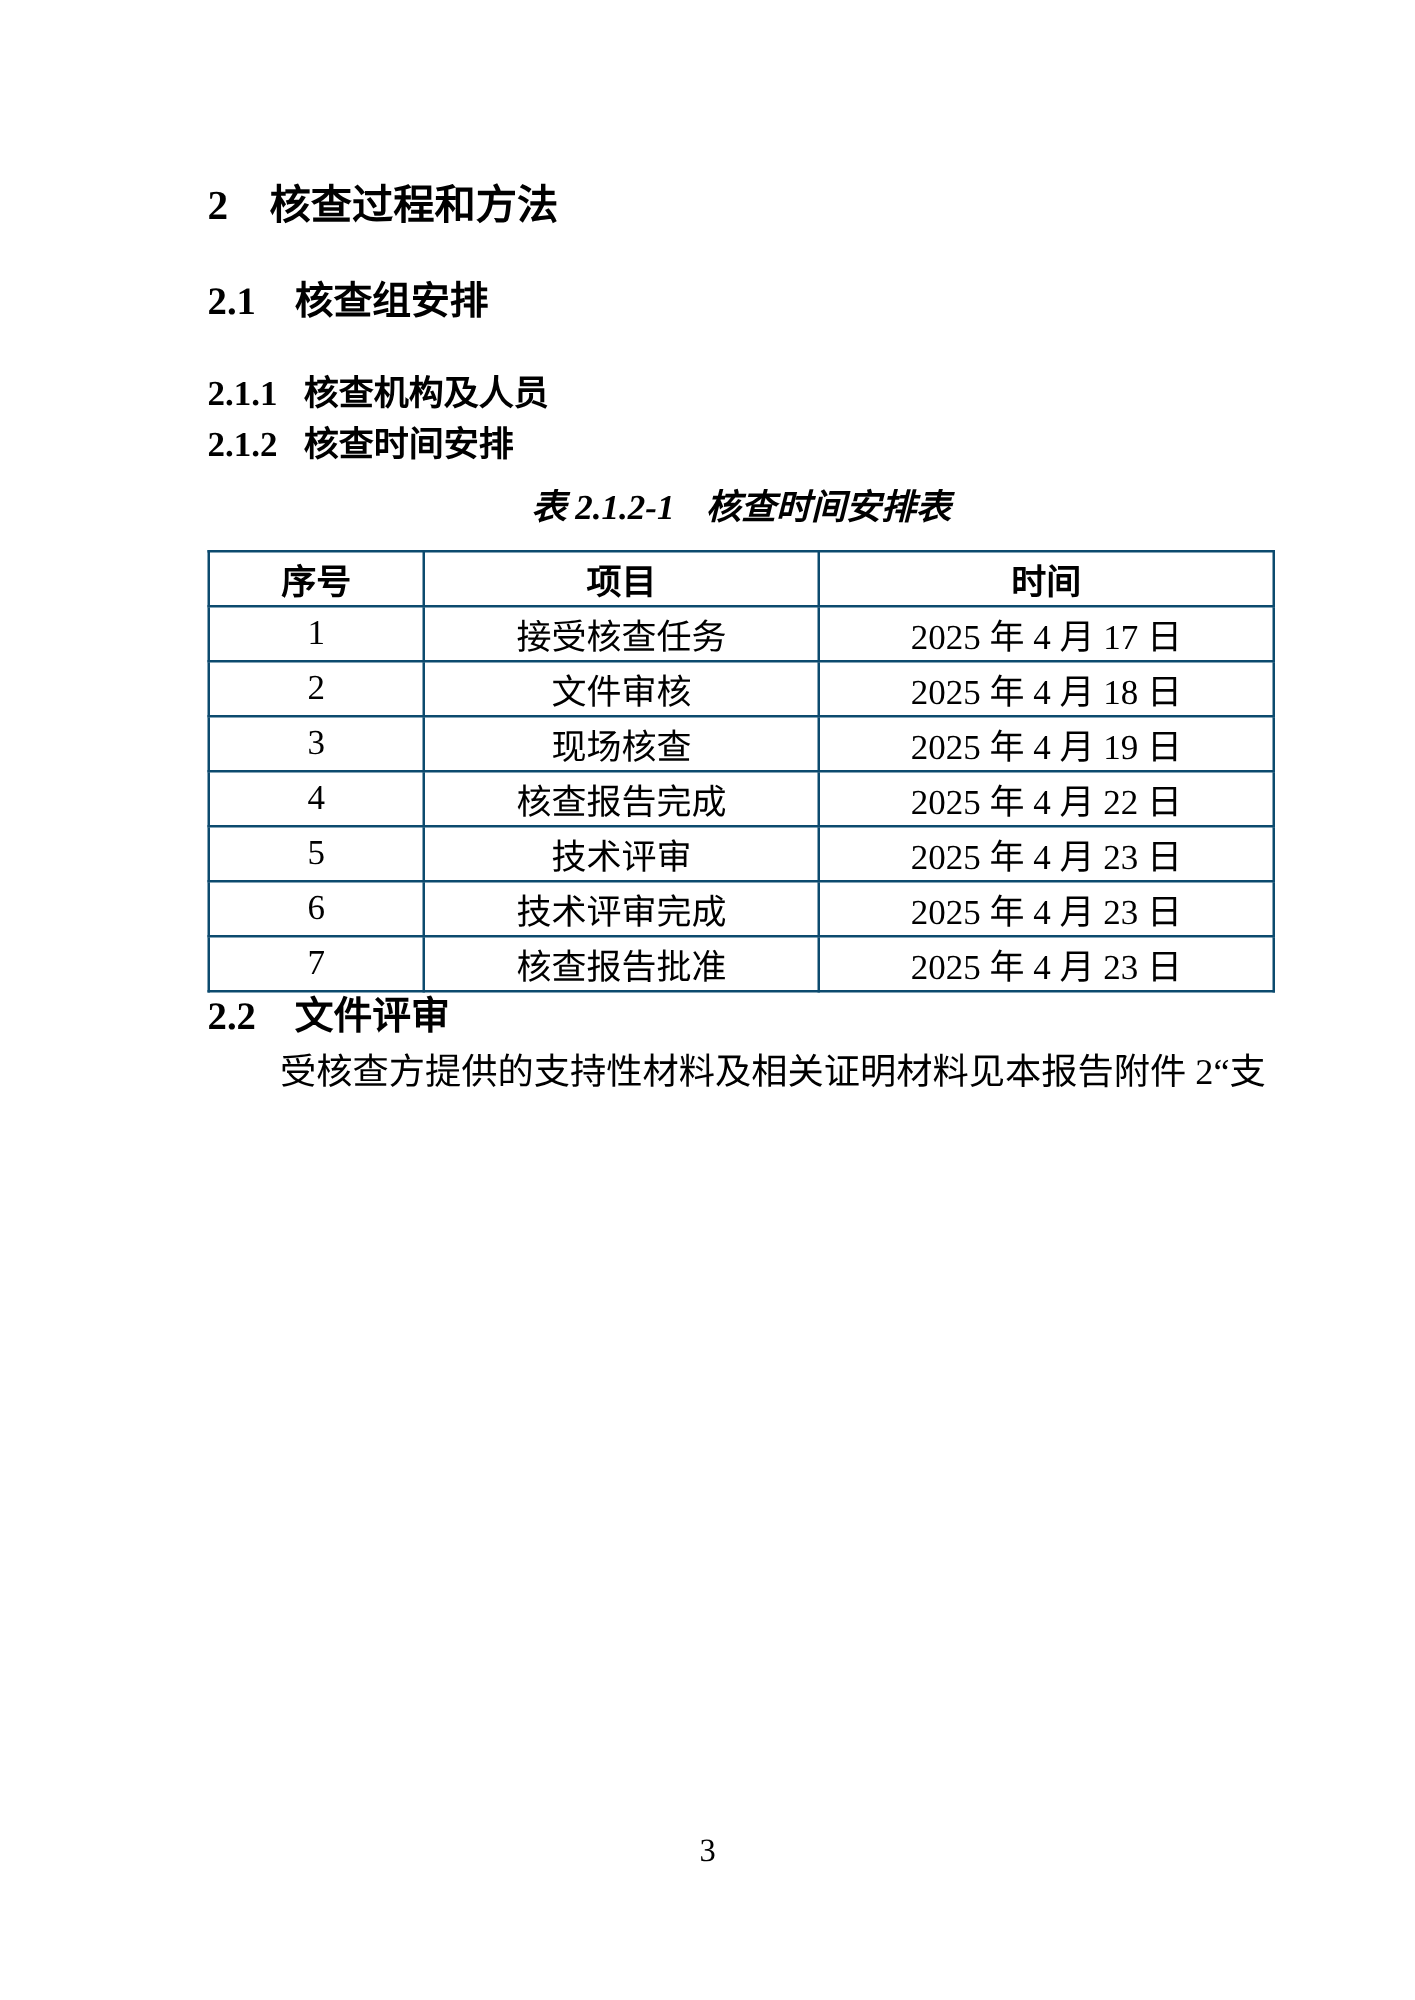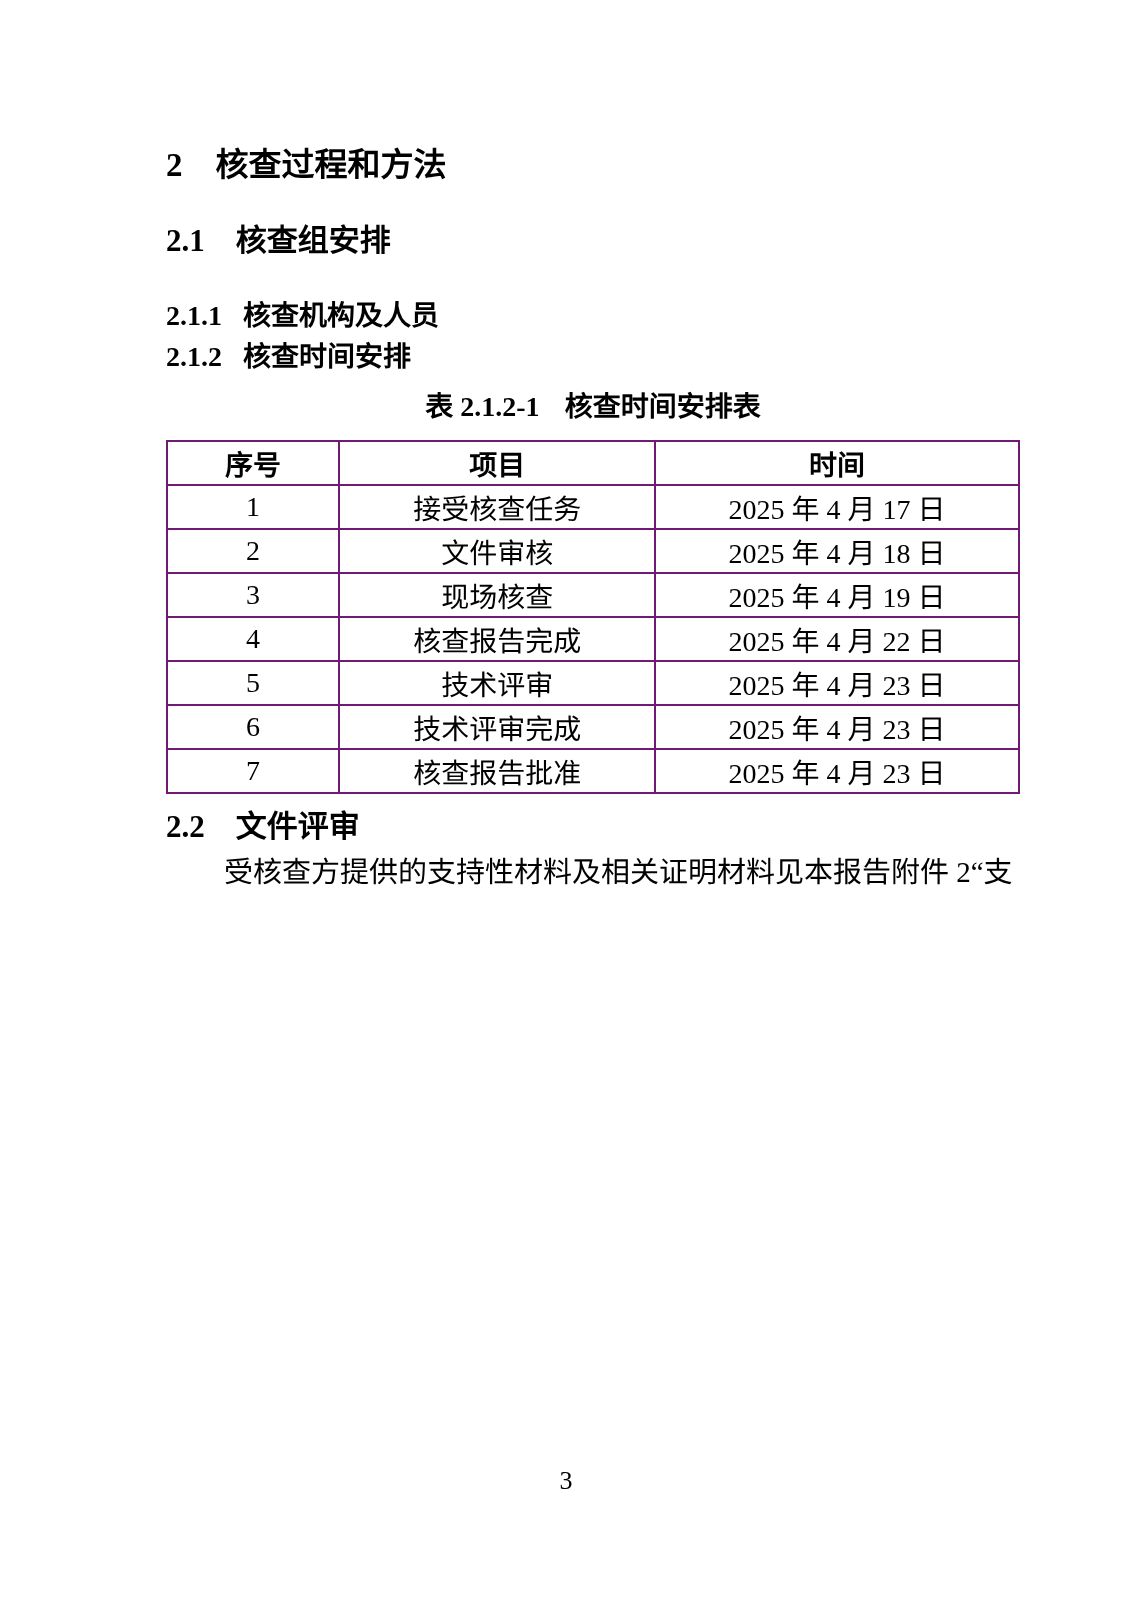--- a/index.html
+++ b/index.html
@@ -30,48 +30,49 @@
   h2 { font-size: 31px; }
   h3 { font-size: 28px; }
   .hnum { display: inline-block; margin-right: 1em; }
   h3 .hnum { margin-right: 0.75em; }
   #h2-verification-team   { margin-top: 36px; }
   #h3-agency-personnel    { margin-top: 40px; }
   #p-team-arrangement     { margin-top: 16px; }
   #h3-time-arrangement    { margin-top: 8px; }
   #table-caption          { margin-top: 16px; }
   #schedule-table         { margin-top: 16px; }
-  #h2-document-review     { margin-top: 14px; }
+  #h2-document-review     { }
   #p-document-review      { margin-top: 4px; }
   #p-supporting-materials { margin-top: 0; }
   p {
     font-size: 29px;
     line-height: 55px;
     margin: 0;
     text-align: justify;
     text-justify: inter-character;
     text-indent: 2em;
   }
   .table-caption {
     text-align: center;
     font-weight: 700;
     font-size: 28px;
     line-height: 1.2;
+    font-style: italic;
   }
   .table-caption .cap-title { margin-left: 0.9em; }
   table {
     width: 100%;
     border-collapse: collapse;
     table-layout: fixed;
   }
   col.c-index { width: 20.2%; }
   col.c-item  { width: 37.1%; }
   col.c-time  { width: 42.7%; }
   th, td {
-    border: 2px solid #701a75;
+    border: 2px solid #0c4a6e;
     height: 44px;
     padding: 0;
     text-align: center;
     vertical-align: middle;
     font-size: 28px;
   }
   th { font-weight: 700; }
   .page-number {
     position: absolute;
     top: 1466px;

